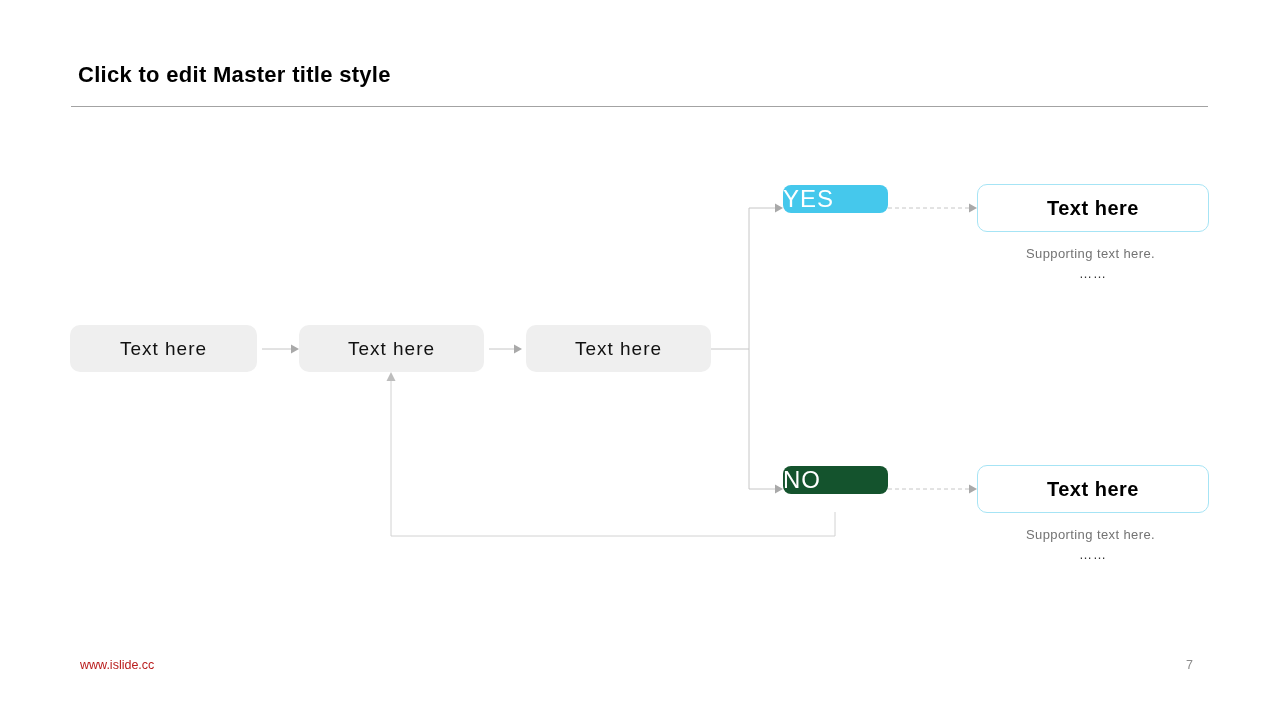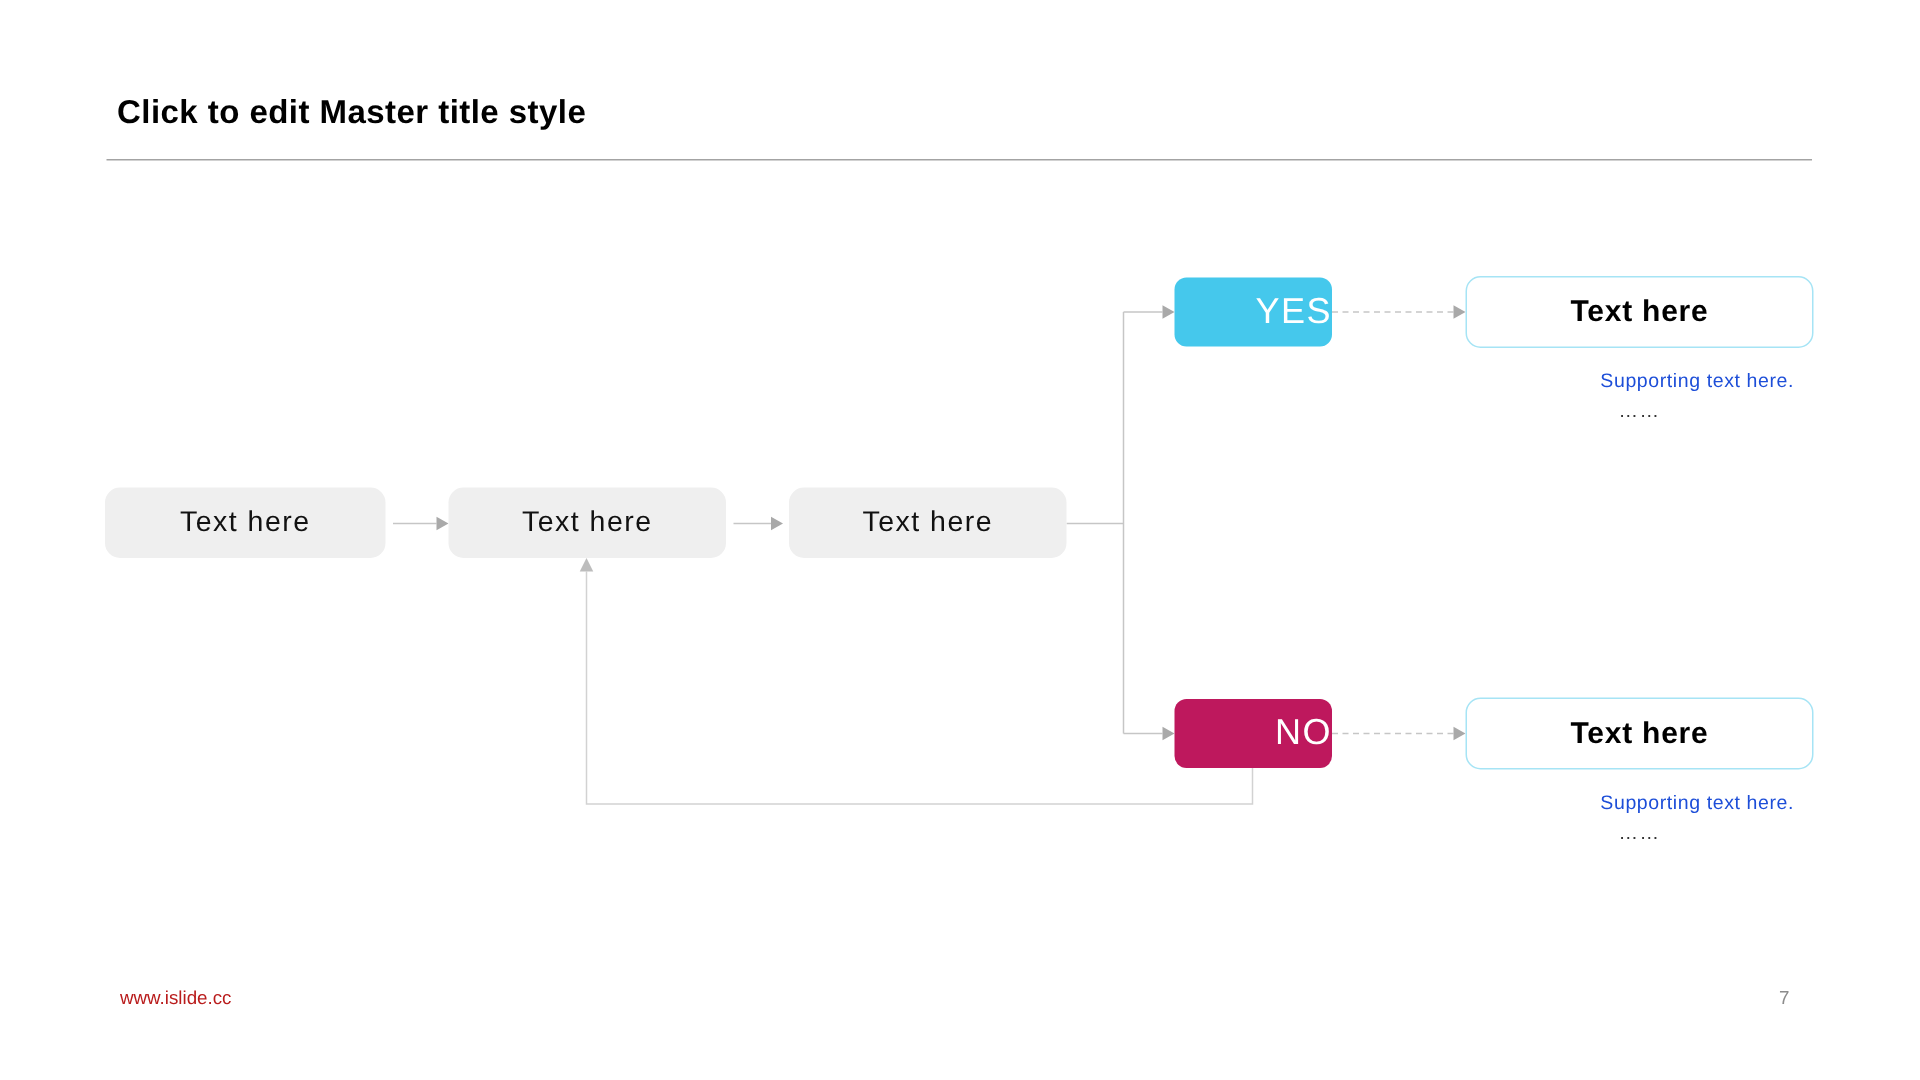--- a/index.html
+++ b/index.html
@@ -49,31 +49,31 @@
     letter-spacing: 1px;
     white-space: nowrap;
   }
   .pbox-1 { left: 70px;  width: 187px; }
   .pbox-2 { left: 299px; width: 185px; }
   .pbox-3 { left: 526px; width: 185px; }
   .decision {
     position: absolute;
     left: 783px;
     width: 105px;
-    height: 46px;
+    height: 28px;
     border-radius: 8px;
     display: flex;
     align-items: center;
-    justify-content: flex-end;
+    justify-content: flex-start;
     color: #ffffff;
     font-size: 24px;
     letter-spacing: 1px;
   }
   .decision-yes { top: 185px; background: #45c8ec; }
-  .decision-no  { top: 466px; background: #be185d; }
+  .decision-no  { top: 466px; background: #14532d; }
   .result {
     position: absolute;
     left: 977px;
     width: 232px;
     height: 48px;
     background: #ffffff;
     border: 1px solid #a6e4f5;
     border-radius: 10px;
     box-sizing: border-box;
     display: flex;
@@ -81,25 +81,25 @@
     justify-content: center;
     font-size: 20px;
     font-weight: bold;
     color: #000000;
     letter-spacing: 0.5px;
   }
   .result-yes { top: 184px; }
   .result-no  { top: 465px; }
   .support {
     position: absolute;
-    left: 964px;
+    left: 1026px;
     width: 232px;
-    text-align: right;
+    text-align: left;
     font-size: 13px;
-    color: #1d4ed8;
+    color: #737373;
     letter-spacing: 0.4px;
     white-space: nowrap;
   }
   .support-yes { top: 246px; }
   .support-no  { top: 527px; }
   .dots {
     position: absolute;
     left: 977px;
     width: 232px;
     text-align: center;

